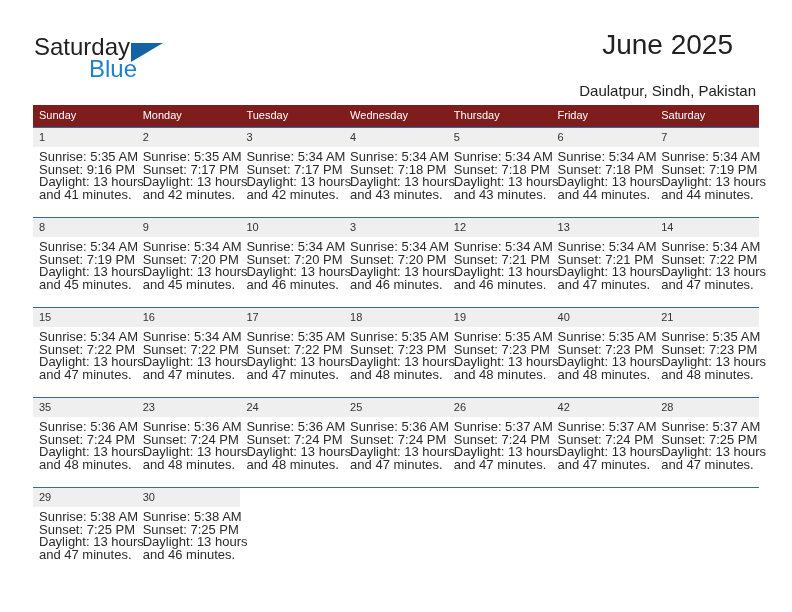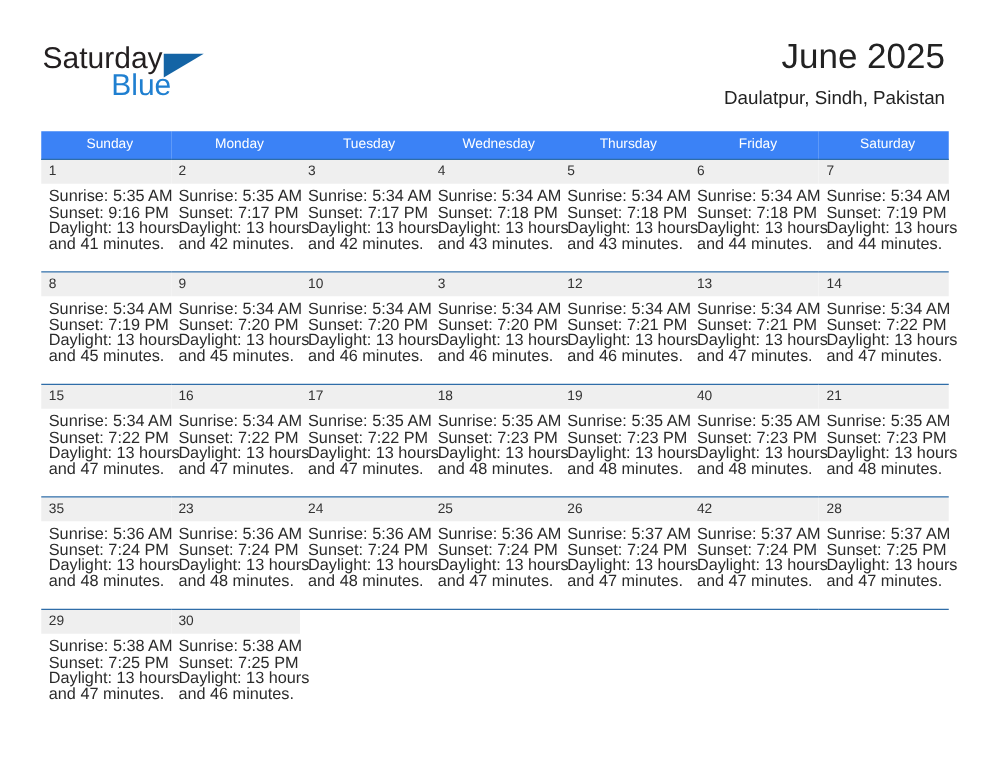--- a/index.html
+++ b/index.html
@@ -62,53 +62,53 @@
     width: 0;
     height: 0;
     border-left: 32px solid #1464a5;
     border-bottom: 19px solid transparent;
   }
 
   .title-block {
     position: absolute;
     right: 36px;
     top: 28px;
-    text-align: right;
+    text-align: center;
   }
   .cal-title {
     font-size: 28px;
     font-weight: normal;
     color: #222222;
     line-height: 34px;
     white-space: nowrap;
   }
   .cal-subtitle {
-    margin-top: 8px;
+    margin-top: 20px;
     font-size: 15px;
     font-weight: normal;
     color: #222222;
     line-height: 18px;
     white-space: nowrap;
   }
 
   
   .calendar {
     position: absolute;
     left: 33px;
     top: 105px;
     width: 726px;
     border-collapse: collapse;
     table-layout: fixed;
   }
   .calendar th {
-    background: #3b82f6;
+    background: #7f1d1d;
     color: #ffffff;
     font-size: 11px;
     font-weight: normal;
-    text-align: center;
+    text-align: left;
     padding: 4px 0 5px 6px;
     border: none;
     line-height: 13px;
   }
   .calendar td {
     width: 103.71px;
     vertical-align: top;
     padding: 0;
     border: none;
     border-top: 1px solid #2f6da8;

